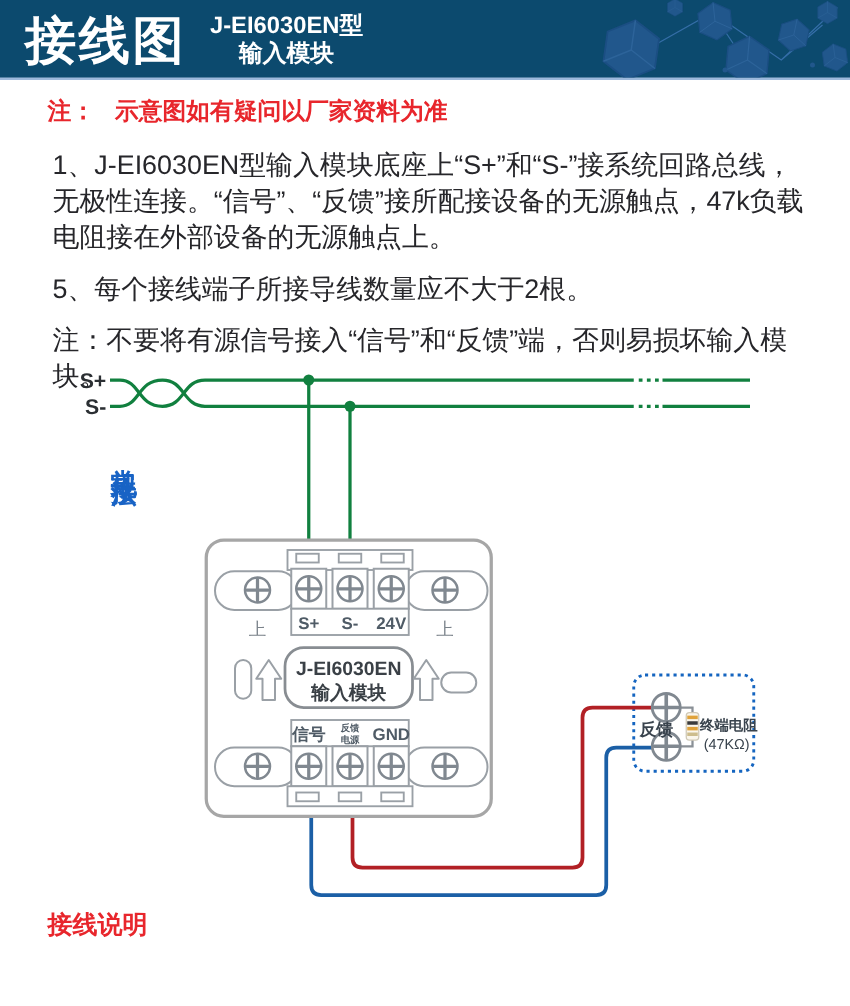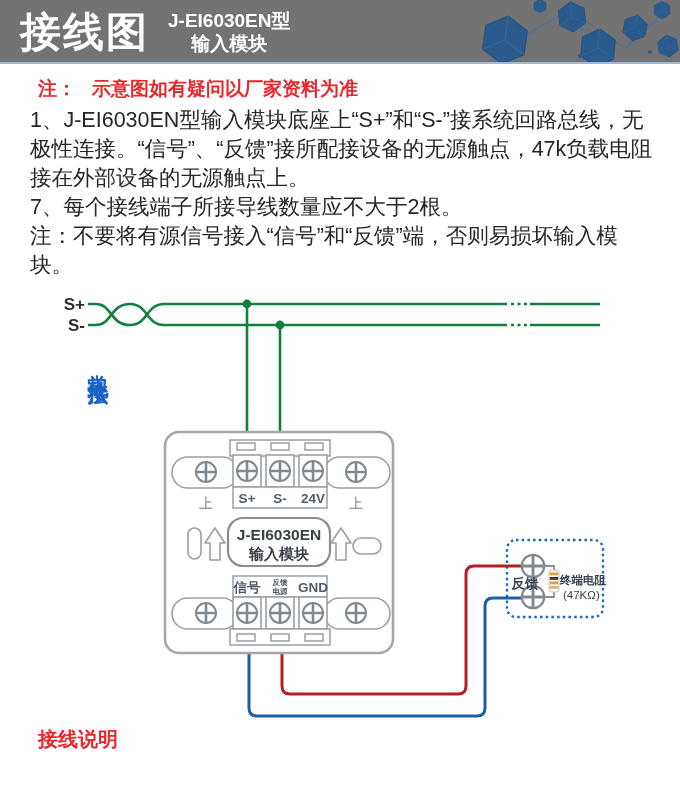--- a/index.html
+++ b/index.html
@@ -1,29 +1,29 @@
 <!DOCTYPE html>
 <html><head>
 <meta charset="utf-8">
 <style>
   html,body{margin:0;padding:0;}
   body{font-family:"Liberation Sans","DejaVu Sans",sans-serif;background:#fff;}
   .page{position:relative;width:680px;height:805px;background:#fff;overflow:hidden;}
 
   
-  .header{position:absolute;top:0;left:0;width:680px;height:62px;background:#737373;border-bottom:2px solid #9db9dc;}
+  .header{position:absolute;top:0;left:0;width:680px;height:62px;background:#0c4a6e;border-bottom:2px solid #9db9dc;}
   .header-title{position:absolute;left:20px;top:5px;font-size:41px;font-weight:bold;color:#fff;letter-spacing:2px;}
   .header-model{position:absolute;left:168px;top:9px;font-size:19px;line-height:23px;color:#fff;font-weight:600;text-align:center;}
   .header-deco{position:absolute;right:0;top:0;}
 
   
   .note{position:absolute;left:38px;top:76px;font-size:19px;font-weight:bold;color:#e8262c;white-space:nowrap;}
   .note .note-text{margin-left:16px;text-align:center;}
   .instructions{position:absolute;left:30px;top:106px;width:628px;font-size:21.5px;line-height:29px;color:#26262a;}
-  .instructions p{margin:0;}
+  .instructions p{margin:12px;}
 
   
   .method-label{position:absolute;left:84px;top:358px;writing-mode:vertical-rl;text-orientation:upright;
     font-size:21px;font-weight:700;color:#1863c5;letter-spacing:3px;}
 
   
   .diagram{position:absolute;left:0;top:0;width:680px;height:805px;}
 
   
   .footer-title{position:absolute;left:38px;top:726px;font-size:20px;font-weight:bold;color:#e8262c;}
@@ -61,21 +61,21 @@
       <div>输入模块</div>
     </div>
   </div>
 
   <div class="note">
     <span>注：</span><span class="note-text">示意图如有疑问以厂家资料为准</span>
   </div>
 
   <div class="instructions">
     <p>1、J-EI6030EN型输入模块底座上“S+”和“S-”接系统回路总线，无极性连接。“信号”、“反馈”接所配接设备的无源触点，47k负载电阻接在外部设备的无源触点上。</p>
-    <p>7、每个接线端子所接导线数量应不大于2根。</p>
+    <p>5、每个接线端子所接导线数量应不大于2根。</p>
     <p>注：不要将有源信号接入“信号”和“反馈”端，否则易损坏输入模块。</p>
   </div>
 
   <svg class="diagram" viewBox="0 0 680 805">
     <defs>
       <g id="screw">
         <circle r="10" fill="#fff" stroke="#808890" stroke-width="2"></circle>
         <path d="M-8.6,0 H8.6 M0,-8.6 V8.6" stroke="#808890" stroke-width="2.6" stroke-linecap="round"></path>
       </g>
     </defs>

